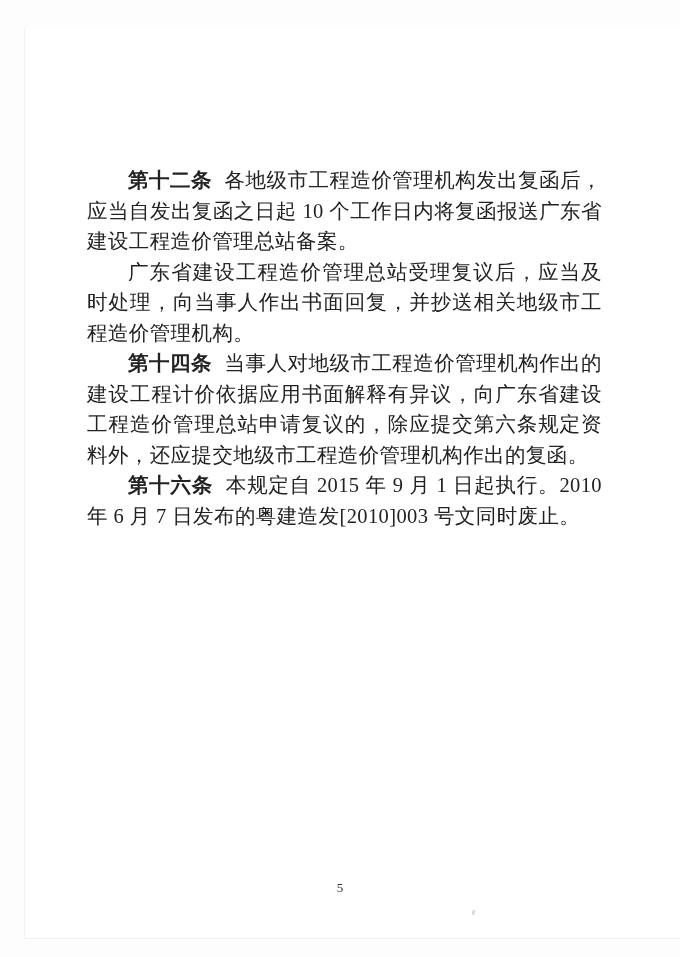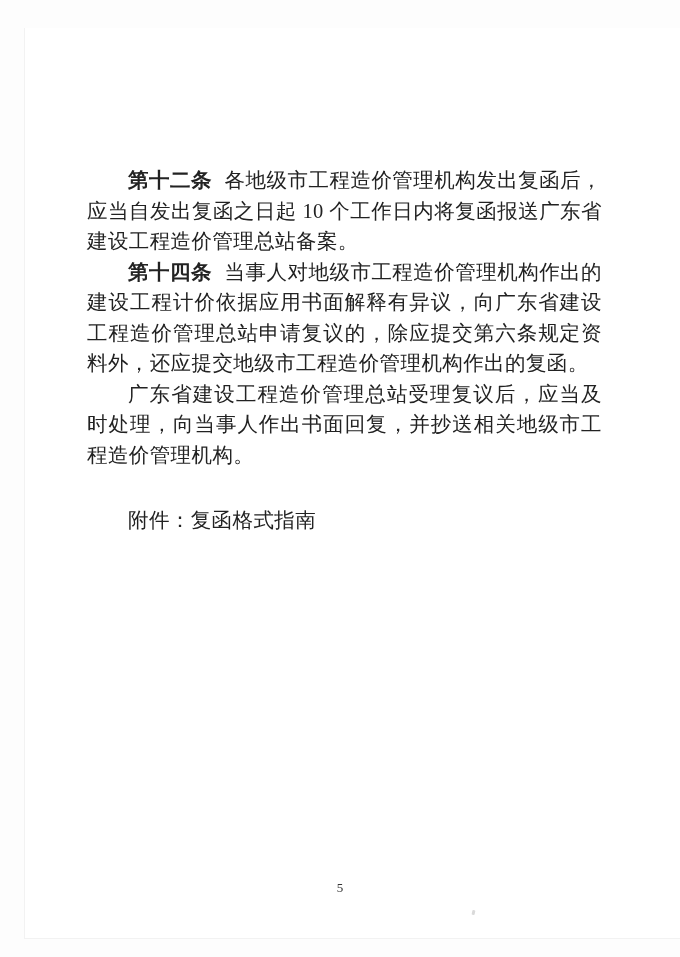--- a/index.html
+++ b/index.html
@@ -78,28 +78,30 @@
 <div class="scan-page"></div>
 
 <main class="body-text">
 
   <p class="para">
     <b class="term">第十二条</b><span>各地级市工程造价管理机构发出复函后，应当自发出复函之日起 10 个工作日内将复函报送广东省建设工程造价管理总站备案。</span>
   </p>
 
 
   <p class="para">
+    <b class="term"></b><span>广东省建设工程造价管理总站受理复议后，应当及时处理，向当事人作出书面回复，并抄送相关地级市工程造价管理机构。</span>
+  </p>
+
+  <p class="para">
     <b class="term">第十四条</b><span>当事人对地级市工程造价管理机构作出的建设工程计价依据应用书面解释有异议，向广东省建设工程造价管理总站申请复议的，除应提交第六条规定资料外，还应提交地级市工程造价管理机构作出的复函。</span>
   </p>
 
+
   <p class="para">
-    <b class="term"></b><span>广东省建设工程造价管理总站受理复议后，应当及时处理，向当事人作出书面回复，并抄送相关地级市工程造价管理机构。</span>
+    <b class="term">第十六条</b><span>本规定自 2015 年 9 月 1 日起执行。2010 年 6 月 7 日发布的粤建造发[2010]003 号文同时废止。</span>
   </p>
 
-
-
-  <p class="para attachment">附件：复函格式指南</p>
 
 </main>
 
 <div class="page-number">5</div>
 
 <div class="scan-speck"></div>
 
 </body></html>

